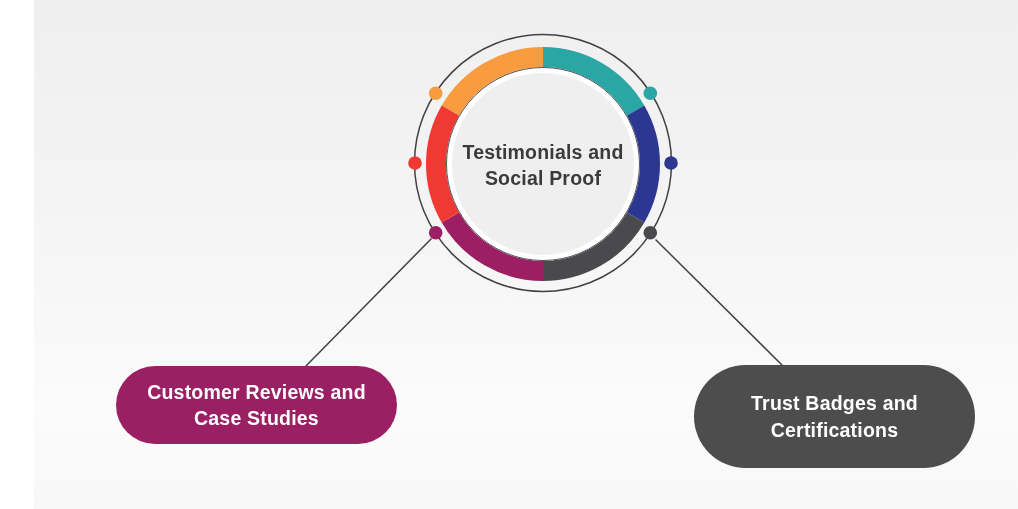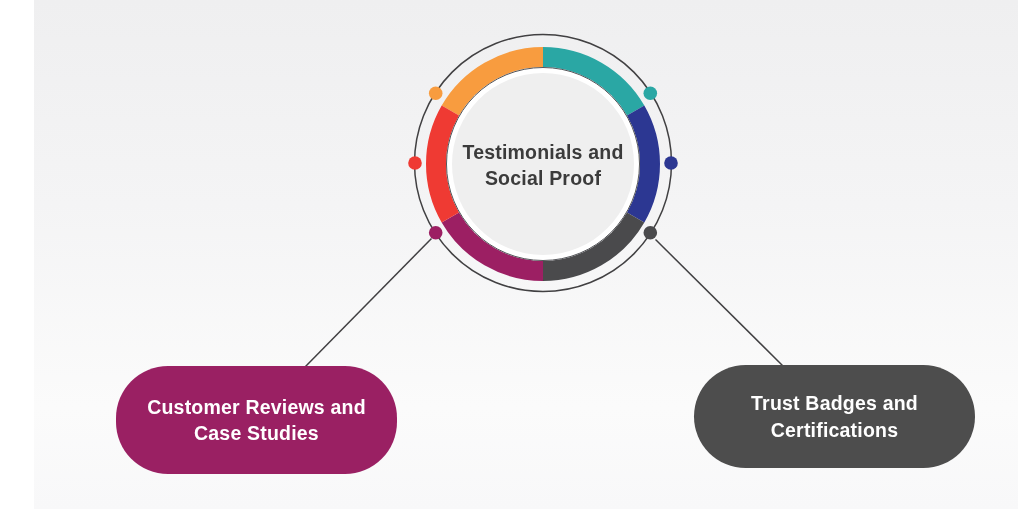--- a/index.html
+++ b/index.html
@@ -15,21 +15,21 @@
   .center-label{
     position:absolute;left:399px;top:140px;width:220px;
     text-align:center;font-size:19.5px;font-weight:bold;color:#3B3B3B;
     line-height:1.32;white-space:pre-line;letter-spacing:.2px;
   }
   .pill{
     position:absolute;display:flex;align-items:center;justify-content:center;
     border-radius:52px;color:#FFFFFF;font-size:19.5px;font-weight:bold;
     line-height:1.35;text-align:center;white-space:pre-line;letter-spacing:.2px;
   }
-  .pill-left{left:82px;top:366px;width:281px;height:108px;background:#9A2063;}
+  .pill-left{left:82px;top:366px;width:281px;height:78px;background:#9A2063;}
   .pill-right{left:660px;top:365px;width:281px;height:103px;background:#4D4D4D;}
 </style>
 </head>
 <body>
 
 <div class="stage">
 
   <svg width="1018" height="509" viewBox="0 0 1018 509">
 
     <circle cx="509" cy="163" r="128.5" fill="none" stroke-width="1.5" stroke="#414042"></circle>

